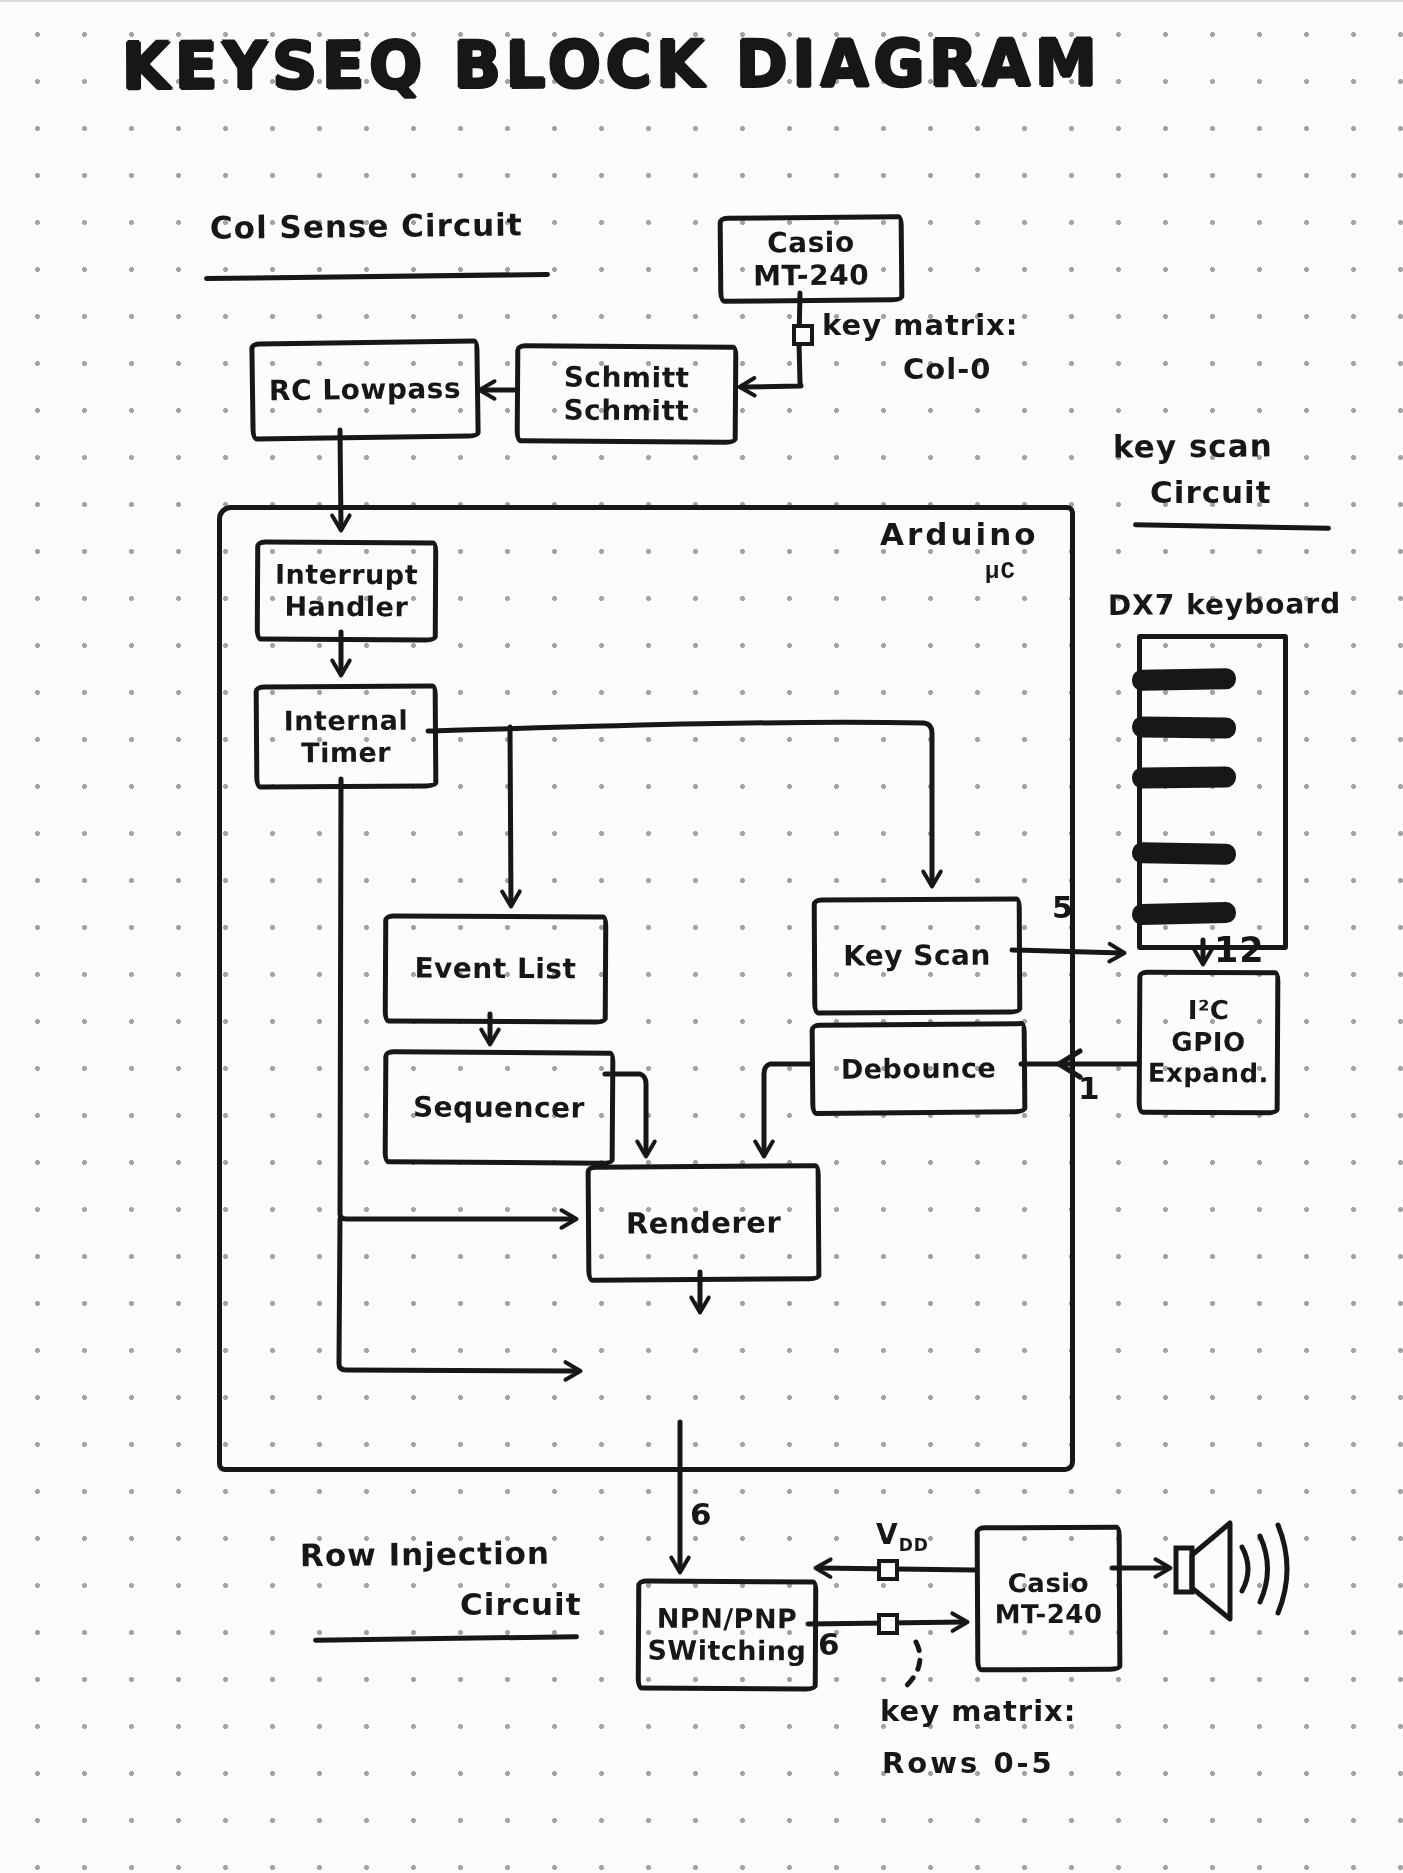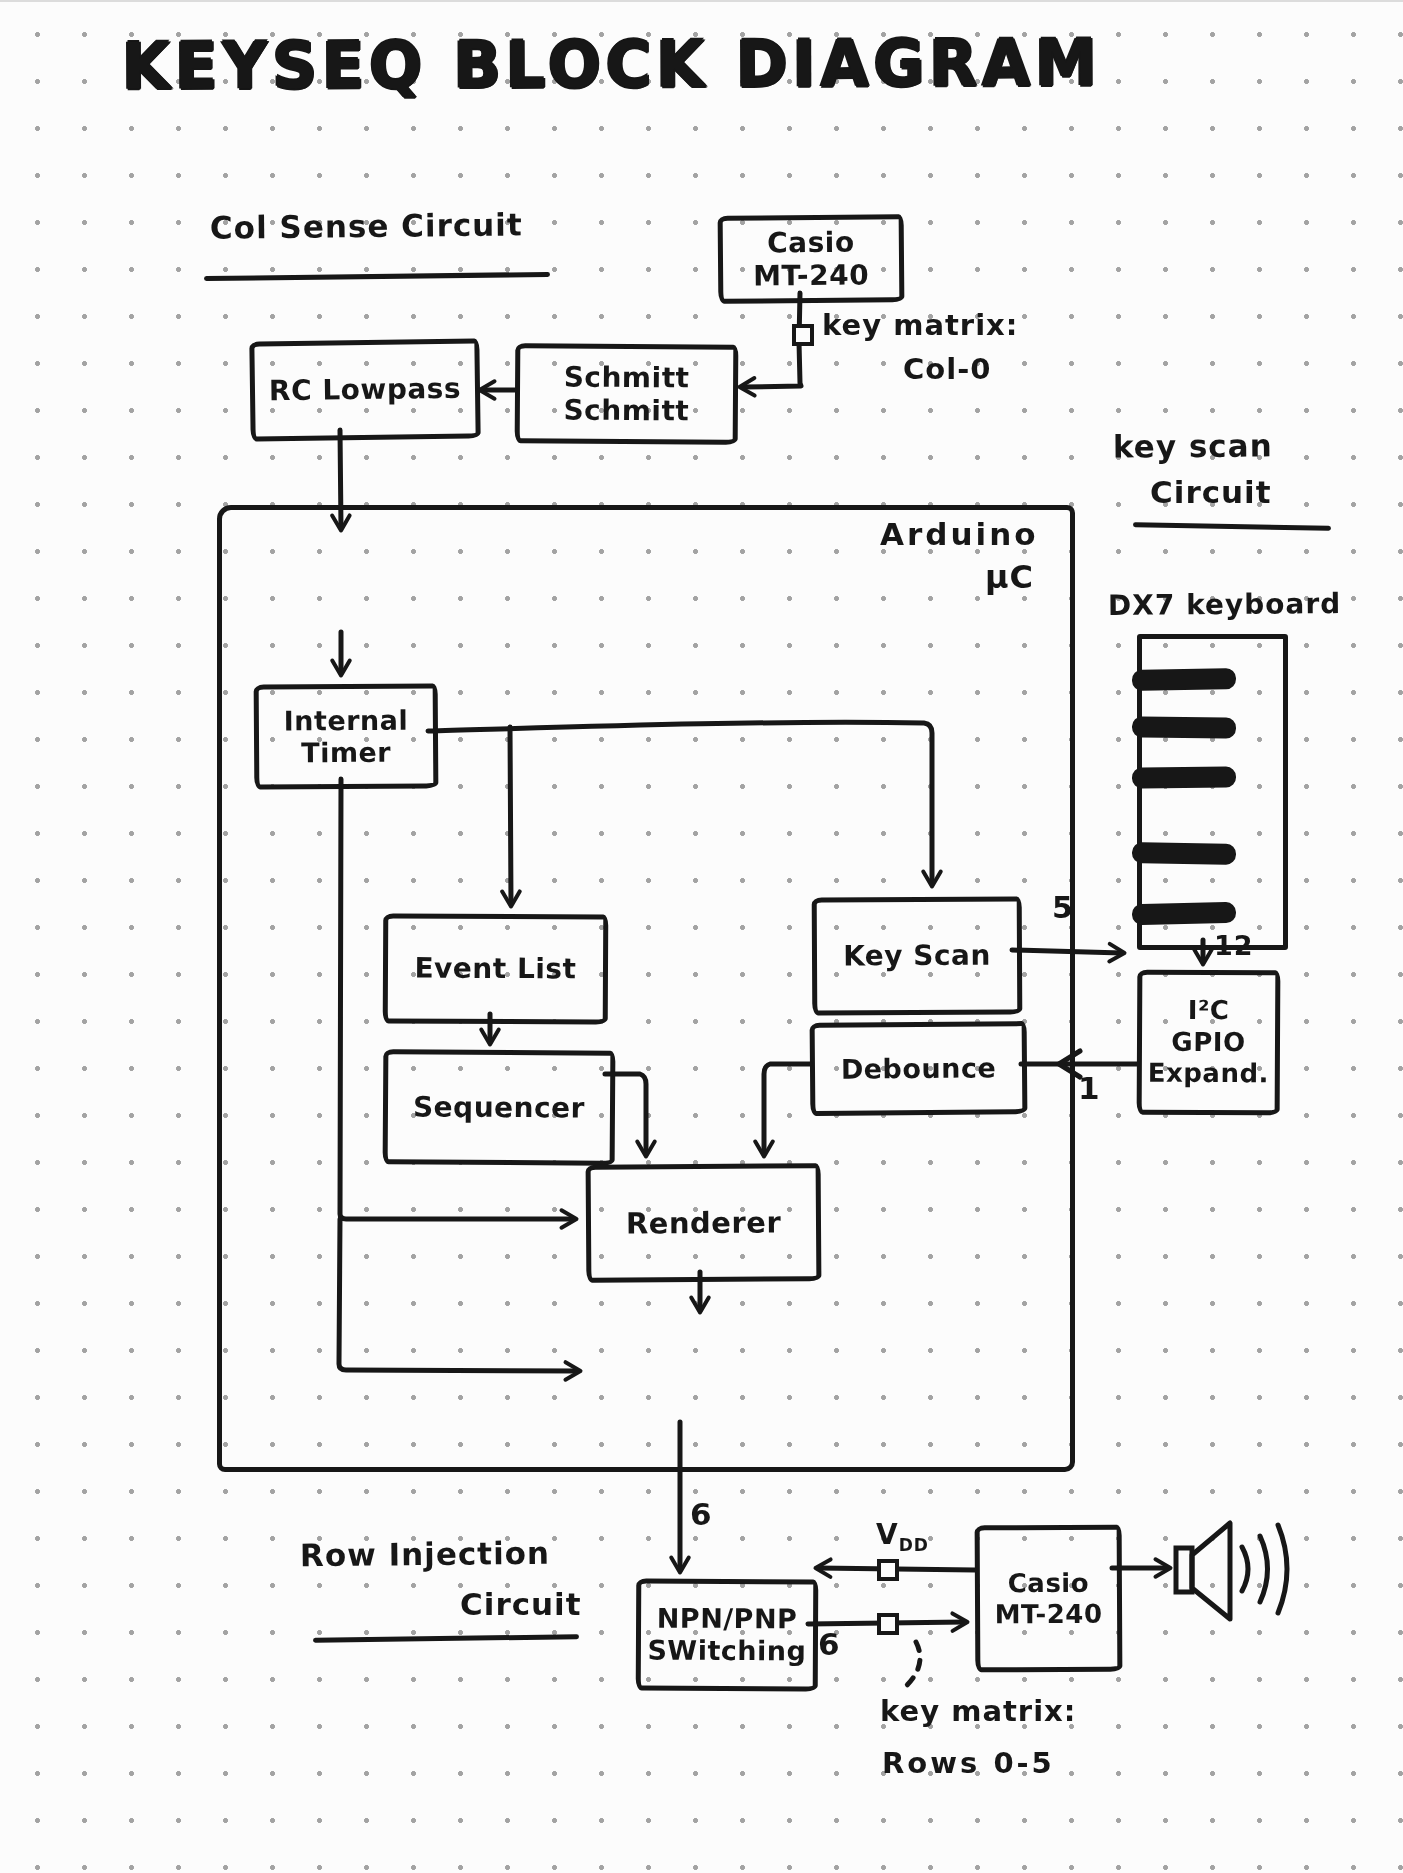--- a/index.html
+++ b/index.html
@@ -60,22 +60,26 @@
   <div class="hbox" style="left:515px;top:342px;width:213px;height:90px;font-size:28px;transform:rotate(0.4deg);">
     <span>Schmitt</span>
     <span>Schmitt</span>
   </div>
 
   <div class="lbl" style="left:822px;top:306px;font-size:29px;">key matrix:</div>
   <div class="lbl" style="left:903px;top:350px;font-size:29px;">Col-0</div>
 
   <div class="hbox" style="left:217px;top:503px;width:848px;height:957px;border-radius:14px 8px 10px 8px;"></div>
   <div class="lbl" style="left:880px;top:514px;font-size:31px;letter-spacing:3px;">Arduino</div>
-  <div class="lbl" style="left:985px;top:556px;font-size:32px;">µC</div>
+  <div class="lbl" style="left:985px;top:556px;font-size:24px;font-family:Liberation Mono, monospace;">µC</div>
 
+  <div class="hbox" style="left:255px;top:538px;width:173px;height:92px;font-size:27px;transform:rotate(0.3deg);">
+    <span>Interrupt</span>
+    <span>Handler</span>
+  </div>
 
   <div class="hbox" style="left:254px;top:682px;width:174px;height:95px;font-size:27px;transform:rotate(-0.4deg);">
     <span>Internal</span>
     <span>Timer</span>
   </div>
 
   <div class="hbox" style="left:383px;top:912px;width:215px;height:100px;font-size:28px;transform:rotate(0.3deg);">
     <span>Event List</span>
   </div>
 
@@ -115,21 +119,21 @@
     <span>NPN/PNP</span>
     <span>SWitching</span>
   </div>
 
   <div class="hbox" style="left:975px;top:1523px;width:137px;height:137px;font-size:26px;transform:rotate(-0.3deg);">
     <span>Casio</span>
     <span>MT-240</span>
   </div>
 
   <div class="lbl" style="left:1052px;top:888px;font-size:30px;">5</div>
-  <div class="lbl" style="left:1214px;top:928px;font-size:27px;">12</div>
+  <div class="lbl" style="left:1214px;top:928px;font-size:35px;">12</div>
   <div class="lbl" style="left:1078px;top:1068px;font-size:31px;">1</div>
   <div class="lbl" style="left:690px;top:1494px;font-size:31px;">6</div>
   <div class="lbl" style="left:818px;top:1624px;font-size:31px;">6</div>
   <div class="lbl" style="left:864px;top:1516px;font-size:28px;margin-left:12px;">
     <span>V</span><sub style="font-size:17px;">DD</sub>
   </div>
 
   <div class="lbl" style="left:880px;top:1692px;font-size:29px;">key matrix:</div>
   <div class="lbl" style="left:882px;top:1744px;font-size:29px;letter-spacing:3px;">Rows 0-5</div>
 

